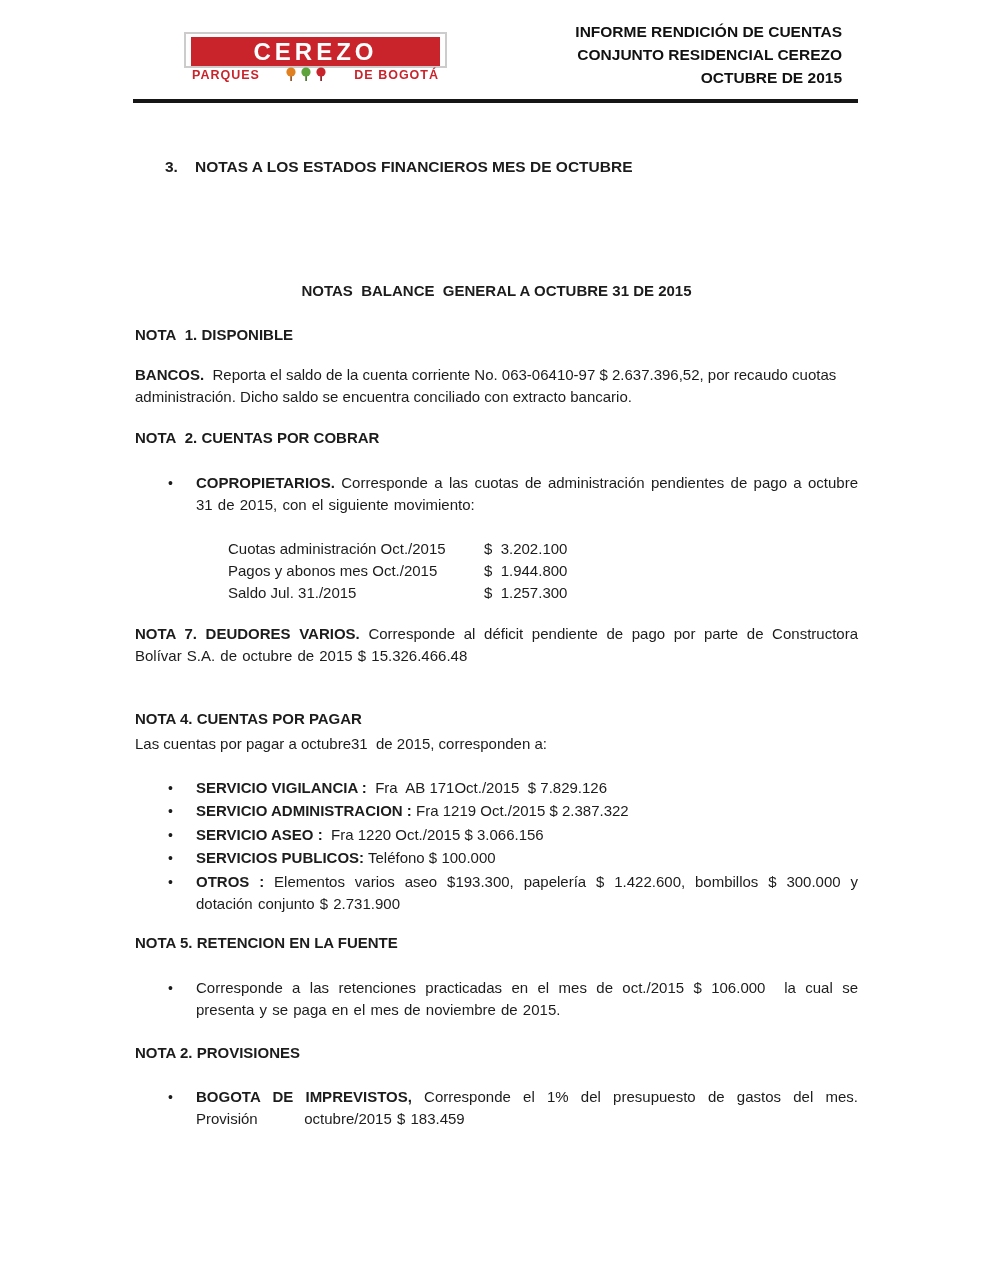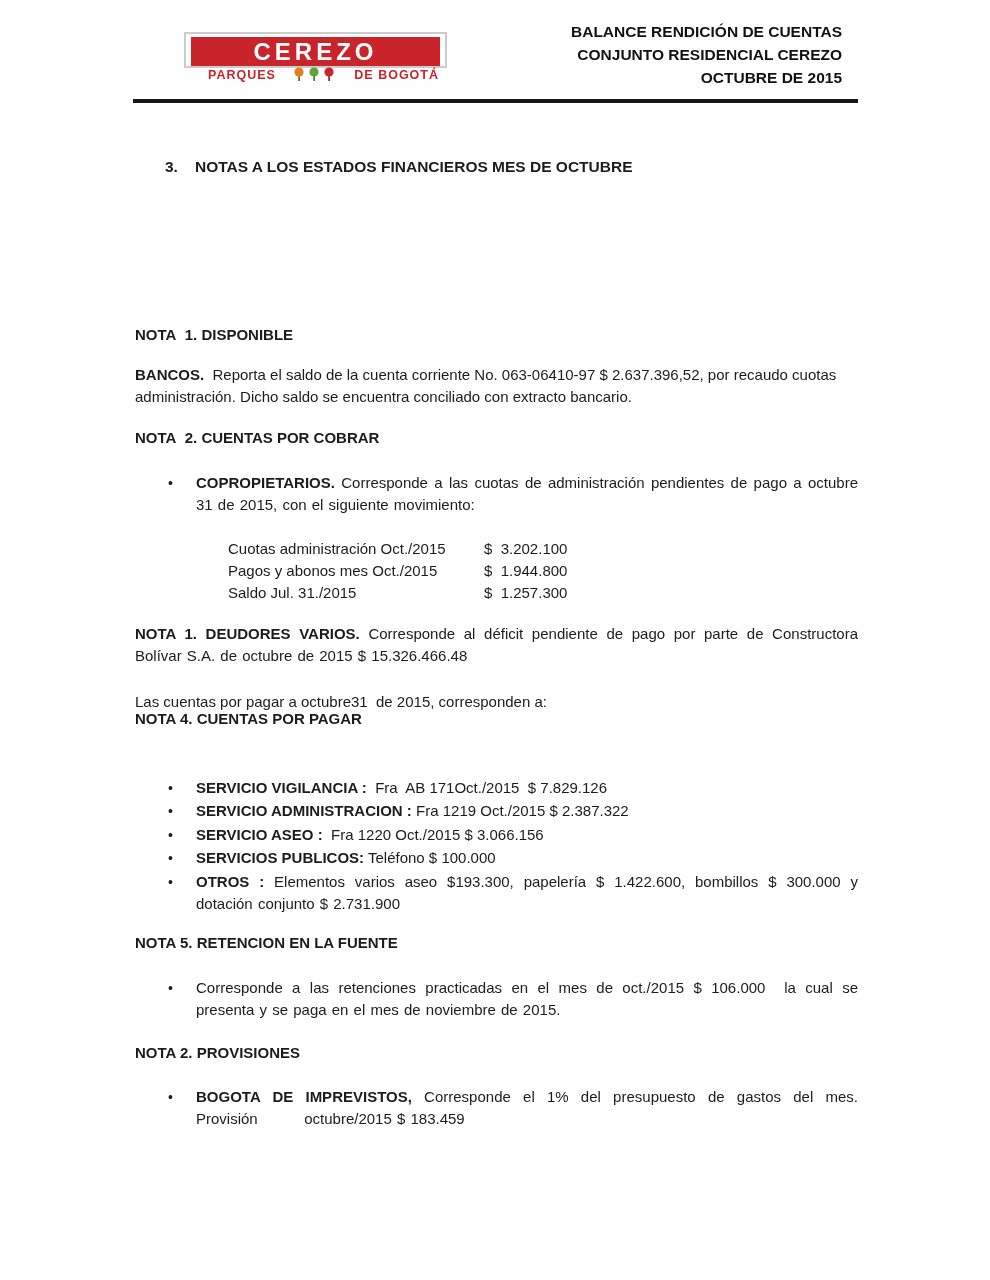--- a/index.html
+++ b/index.html
@@ -27,21 +27,20 @@
     color:#ffffff;
     display:flex; align-items:center; justify-content:center;
     font-weight:bold; font-size:24px; letter-spacing:4px;
     transform-origin:center;
   }
   .logo-tagline {
     display:flex; align-items:center; justify-content:space-between;
     padding:1px 6px 0 6px;
     color:#c9242b; font-weight:bold; font-size:12.5px; letter-spacing:1px;
     white-space:nowrap;
-    margin-left:16px;
   }
   .trees { display:block; margin:0 1px; }
 
   .header-title {
     position:absolute; right:148px; top:20px;
     text-align:right;
     font-weight:bold; font-size:15.5px; line-height:23px;
     color:#111111;
   }
   .rule {
@@ -90,32 +89,33 @@
         <rect x="21.3" y="6" width="1.6" height="8" fill="#3f6e22"></rect>
         <circle cx="22" cy="5" r="4.6" fill="#5fa33c"></circle>
         <rect x="36.3" y="6" width="1.6" height="8" fill="#7c1418"></rect>
         <circle cx="37" cy="5" r="4.6" fill="#c9242b"></circle>
       </svg>
       <span>DE BOGOTÁ</span>
     </div>
   </div>
 
   <div class="header-title">
-    <div>BALANCE RENDICIÓN DE CUENTAS</div>
+    <div>INFORME RENDICIÓN DE CUENTAS</div>
     <div>CONJUNTO RESIDENCIAL CEREZO</div>
     <div>OCTUBRE DE 2015</div>
   </div>
 
   <div class="rule"></div>
 
   <div class="blk sec-heading" style="top:156px;">
     <span class="sec-num">3.</span>
     <span>NOTAS A LOS ESTADOS FINANCIEROS MES DE OCTUBRE</span>
   </div>
 
+  <div class="blk ctr" style="top:280px;">NOTAS&nbsp; BALANCE&nbsp; GENERAL A OCTUBRE 31 DE 2015</div>
 
   <div class="blk b" style="top:324px;">NOTA&nbsp; 1. DISPONIBLE</div>
   <div class="blk" style="top:364px;">
     <span class="b">BANCOS.</span><span>&nbsp; Reporta el saldo de la cuenta corriente No. 063-06410-97 $ 2.637.396,52, por recaudo cuotas administración. Dicho saldo se encuentra conciliado con extracto bancario.</span>
   </div>
 
   <div class="blk b" style="top:427px;">NOTA&nbsp; 2. CUENTAS POR COBRAR</div>
   <div class="blk bullet" style="top:472px;">
     <span class="marker">•</span>
     <span class="btext just"><span class="b">COPROPIETARIOS.</span><span> Corresponde a las cuotas de administración pendientes de pago a octubre 31 de 2015, con el siguiente movimiento:</span></span>
@@ -130,25 +130,25 @@
       <span class="ledger-label">Pagos y abonos mes Oct./2015</span>
       <span>$&nbsp; 1.944.800</span>
     </div>
     <div class="ledger-row">
       <span class="ledger-label">Saldo Jul. 31./2015</span>
       <span>$&nbsp; 1.257.300</span>
     </div>
   </div>
 
   <div class="blk just" style="top:623px;">
-    <span class="b">NOTA 1. DEUDORES VARIOS.</span><span> Corresponde al déficit pendiente de pago por parte de Constructora Bolívar S.A. de octubre de 2015 $ 15.326.466.48</span>
+    <span class="b">NOTA 7. DEUDORES VARIOS.</span><span> Corresponde al déficit pendiente de pago por parte de Constructora Bolívar S.A. de octubre de 2015 $ 15.326.466.48</span>
   </div>
 
   <div class="blk b" style="top:690px;margin-top:18px;">NOTA 4. CUENTAS POR PAGAR</div>
-  <div class="blk" style="top:691px;">Las cuentas por pagar a octubre31&nbsp; de 2015, corresponden a:</div>
+  <div class="blk" style="top:733px;">Las cuentas por pagar a octubre31&nbsp; de 2015, corresponden a:</div>
 
   <div class="blk list4" style="top:777px;">
     <div class="bullet">
       <span class="marker">•</span>
       <span class="btext"><span class="b">SERVICIO VIGILANCIA :</span><span>&nbsp; Fra&nbsp; AB 171Oct./2015&nbsp; $ 7.829.126</span></span>
     </div>
     <div class="bullet">
       <span class="marker">•</span>
       <span class="btext"><span class="b">SERVICIO ADMINISTRACION :</span><span> Fra 1219 Oct./2015 $ 2.387.322</span></span>
     </div>

